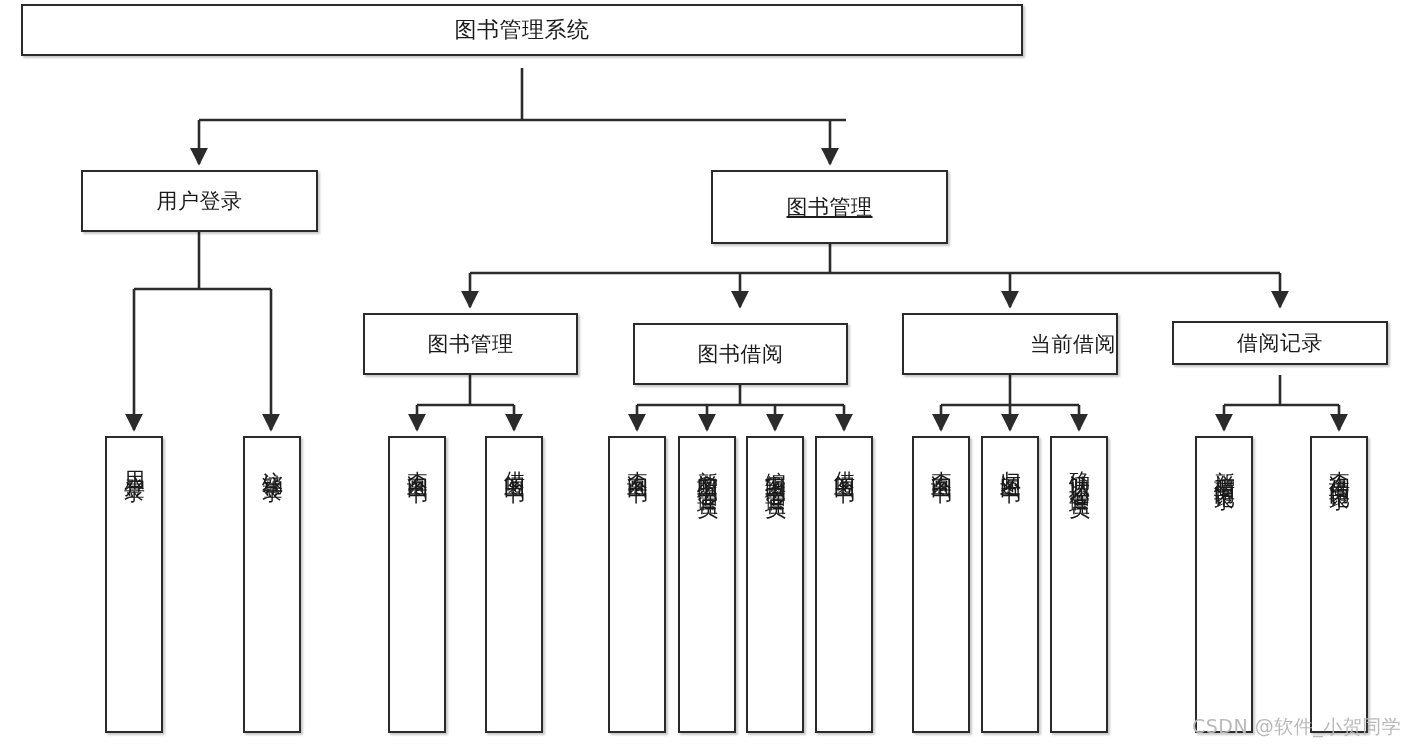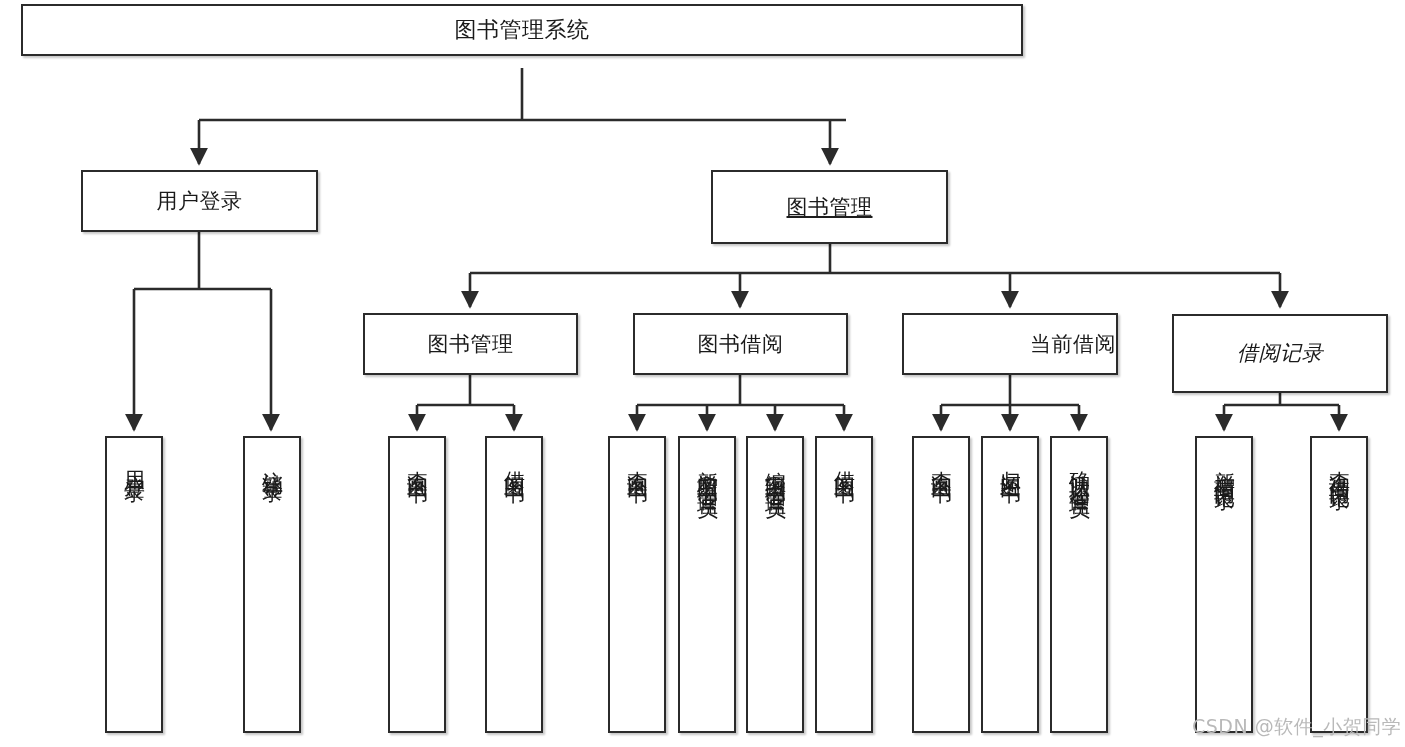--- a/index.html
+++ b/index.html
@@ -130,27 +130,27 @@
   <div class="node" style="left:81px; top:170px; width:237px; height:62px;">
     <span class="label">用户登录</span>
   </div>
   <div class="node" style="left:711px; top:170px; width:237px; height:74px;text-decoration:underline;">
     <span class="label">图书管理</span>
   </div>
 
   <div class="node" style="left:363px; top:313px; width:215px; height:62px;">
     <span class="label">图书管理</span>
   </div>
-  <div class="node" style="left:633px; top:313px; width:215px; height:62px;">
+  <div class="node" style="left:633px; top:323px; width:215px; height:62px;">
     <span class="label">图书借阅</span>
   </div>
   <div class="node" style="left:902px; top:313px; width:216px; height:62px;justify-content:flex-end;">
     <span class="label">当前借阅</span>
   </div>
-  <div class="node" style="left:1172px; top:314px; width:216px; height:79px;font-style:italic;">
+  <div class="node" style="left:1172px; top:321px; width:216px; height:44px;">
     <span class="label">借阅记录</span>
   </div>
 
   <div class="node vertical" style="left:105px; top:436px; width:58px; height:297px;">
     <span class="label">用户登录</span>
   </div>
   <div class="node vertical" style="left:243px; top:436px; width:58px; height:297px;">
     <span class="label">注销登录</span>
   </div>
 

